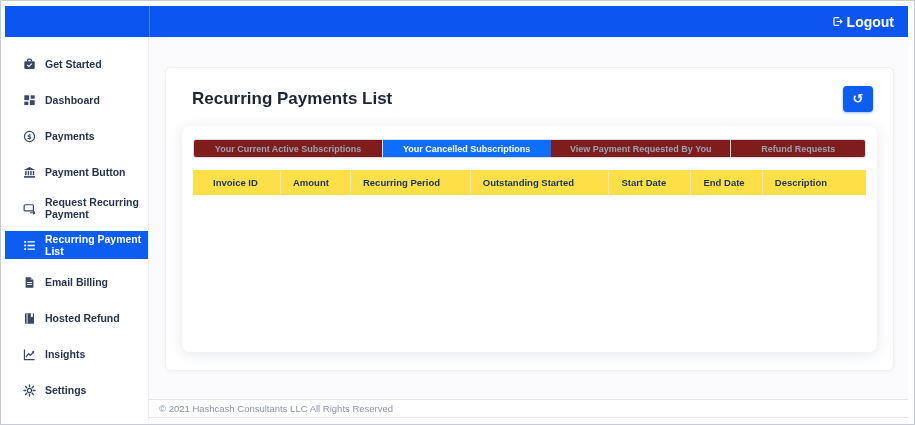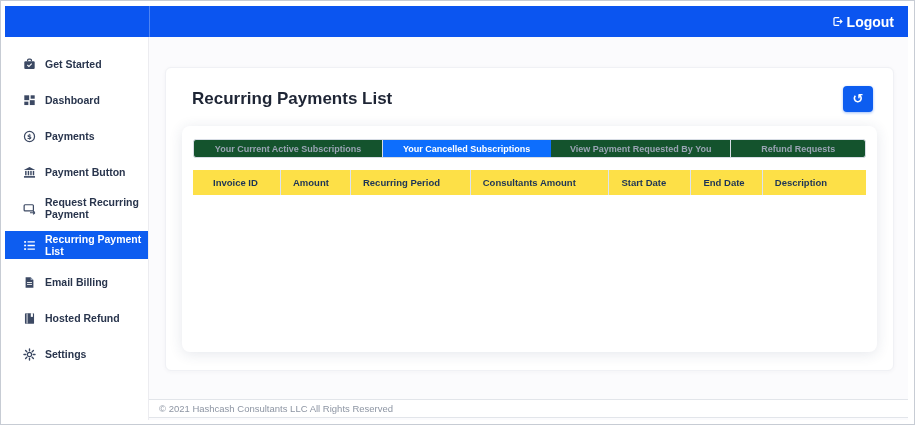--- a/index.html
+++ b/index.html
@@ -26,21 +26,21 @@
   .content{flex:1;background:#fbfbfd;display:flex;flex-direction:column;min-width:0;}
   .card{margin:30px 14px 0 16px;background:#fff;border:1px solid #f0f1f5;border-radius:6px;box-shadow:0 1px 4px rgba(40,50,80,.04);height:304px;padding:18px 16px;display:flex;flex-direction:column;}
   .card-head{display:flex;align-items:center;justify-content:space-between;padding:0 4px 0 10px;}
   .page-title{font-size:17px;font-weight:bold;color:#1e2535;margin:0;}
   .refresh-btn{width:30px;height:26px;background:#0d5df0;border:none;border-radius:4px;color:#fff;display:flex;align-items:center;justify-content:center;cursor:pointer;box-shadow:0 1px 3px rgba(13,93,240,.4);}
   .refresh-btn .glyph{font-family:"DejaVu Sans",sans-serif;font-size:13px;font-weight:bold;line-height:1;transform:translateY(-1px);}
 
   .panel{margin-top:14px;background:#fff;border-radius:8px;box-shadow:0 2px 14px rgba(45,60,95,.12);padding:13px 11px;flex:1;display:flex;flex-direction:column;}
 
   
-  .tabs{display:flex;border:1px solid #d8dde5;border-radius:3px;height:19px;flex:0 0 19px;overflow:hidden;background:#14532d;}
+  .tabs{display:flex;border:1px solid #d8dde5;border-radius:3px;height:19px;flex:0 0 19px;overflow:hidden;background:#7f1d1d;}
   .tab{display:flex;align-items:center;justify-content:center;font-size:9px;font-weight:bold;color:#9aa4b4;border-right:1px solid #d8dde5;cursor:pointer;white-space:nowrap;}
   .tab:last-child{border-right:none;}
   .tab.t0{flex:0 0 28.2%;}
   .tab.t1{flex:0 0 25.0%;}
   .tab.t2{flex:0 0 26.9%;}
   .tab.t3{flex:1;}
   .tab.active{background:#0d6efd;color:#fff;border-right-color:#0d6efd;}
 
   
   .grid-table{width:100%;border-collapse:collapse;margin-top:12px;table-layout:fixed;}
@@ -160,20 +160,30 @@
           <span class="icon">
             <svg width="13" height="13" viewBox="0 0 16 16">
               <rect x="2.4" y="1.4" width="11.2" height="13.2" rx="1.2" fill="currentColor"></rect>
               <rect x="9.6" y="1.4" width="2.6" height="4.6" fill="#fff"></rect>
               <path d="M5 1.8v12.4" stroke="#fff" stroke-width="1.1"></path>
             </svg>
           </span>
           <span>Hosted Refund</span>
         </div>
 
+        <div class="side-item">
+          <span class="icon">
+            <svg width="13" height="13" viewBox="0 0 16 16">
+              <path d="M1.8 1.8v12.4h12.4" stroke="currentColor" stroke-width="1.5" fill="none"></path>
+              <path d="M3.6 11.2 6.8 7l2.4 2 4.2-5" stroke="currentColor" stroke-width="1.5" fill="none"></path>
+              <path d="M13.4 4 13.6 7 10.8 4.4z" fill="currentColor"></path>
+            </svg>
+          </span>
+          <span>Insights</span>
+        </div>
 
         <div class="side-item">
           <span class="icon">
             <svg width="13" height="13" viewBox="0 0 16 16">
               <circle cx="8" cy="8" r="2.6" stroke="currentColor" stroke-width="1.5" fill="none"></circle>
               <path d="M8 1.2v2.2M8 12.6v2.2M1.2 8h2.2M12.6 8h2.2M3.2 3.2l1.5 1.5M11.3 11.3l1.5 1.5M12.8 3.2l-1.5 1.5M4.7 11.3l-1.5 1.5" stroke="currentColor" stroke-width="1.7" stroke-linecap="round"></path>
             </svg>
           </span>
           <span>Settings</span>
         </div>
@@ -207,21 +217,21 @@
                   <col style="width:20.6%">
                   <col style="width:12.2%">
                   <col style="width:10.6%">
                   <col style="width:15.4%">
               </colgroup>
               <thead>
                 <tr>
                   <th>Invoice ID</th>
                   <th>Amount</th>
                   <th>Recurring Period</th>
-                  <th>Consultants Amount</th>
+                  <th>Outstanding Started</th>
                   <th>Start Date</th>
                   <th>End Date</th>
                   <th>Description</th>
                 </tr>
               </thead>
             </table>
 
             <div class="table-body-empty"></div>
 
           </div>

